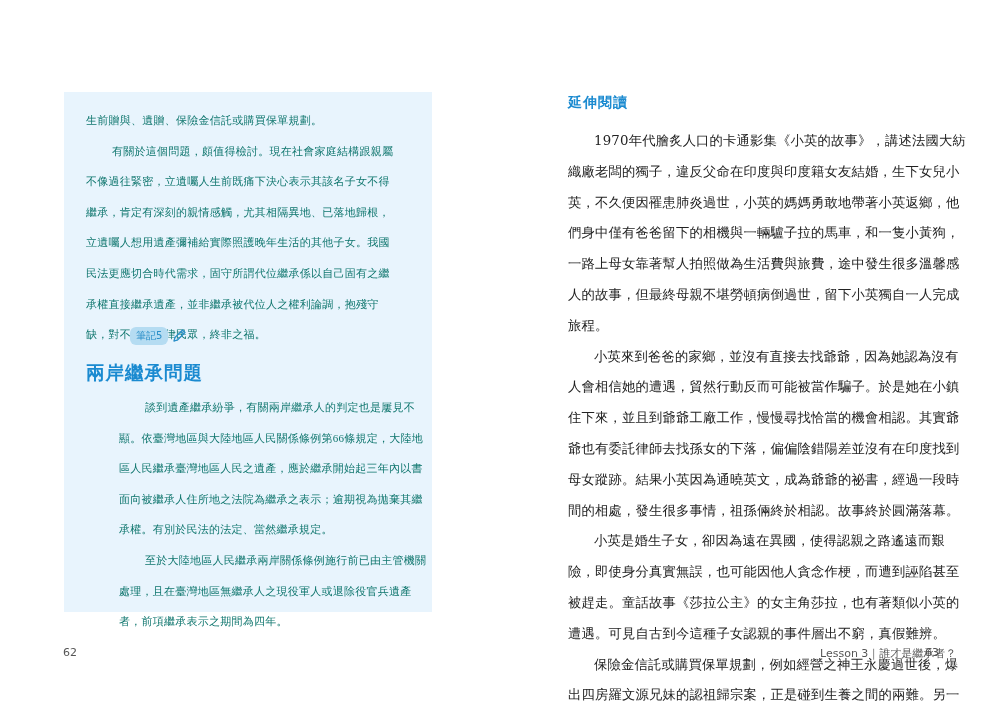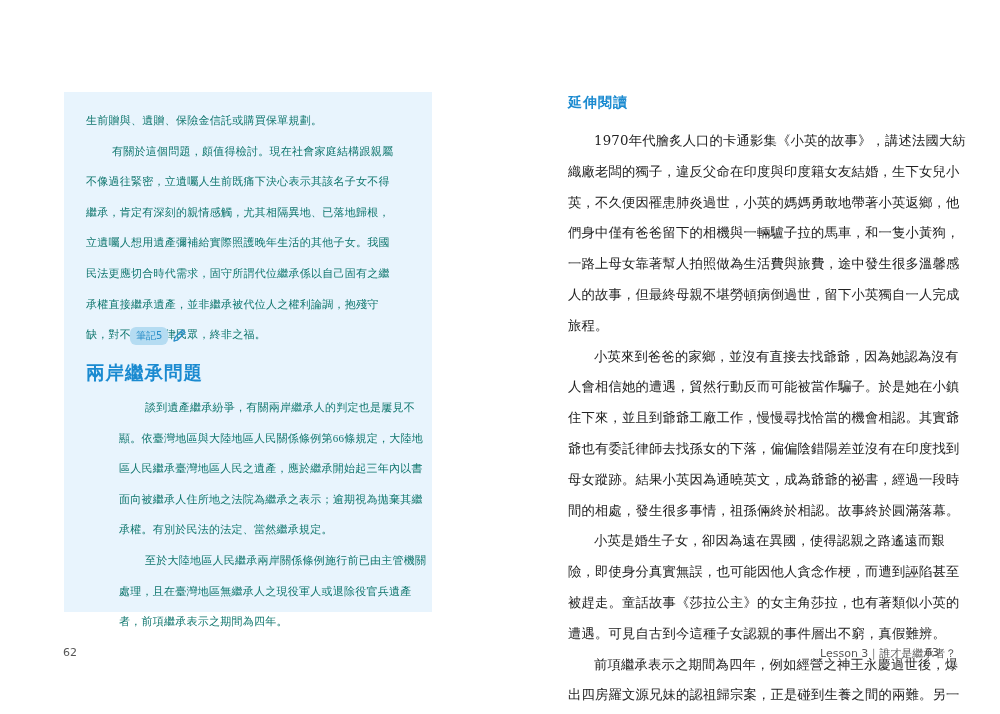--- a/index.html
+++ b/index.html
@@ -76,20 +76,20 @@
         <p class="rp indent">小英來到爸爸的家鄉，並沒有直接去找爺爺，因為她認為沒有</p>
         <p class="rp">人會相信她的遭遇，貿然行動反而可能被當作騙子。於是她在小鎮</p>
         <p class="rp">住下來，並且到爺爺工廠工作，慢慢尋找恰當的機會相認。其實爺</p>
         <p class="rp">爺也有委託律師去找孫女的下落，偏偏陰錯陽差並沒有在印度找到</p>
         <p class="rp">母女蹤跡。結果小英因為通曉英文，成為爺爺的祕書，經過一段時</p>
         <p class="rp">間的相處，發生很多事情，祖孫倆終於相認。故事終於圓滿落幕。</p>
         <p class="rp indent">小英是婚生子女，卻因為遠在異國，使得認親之路遙遠而艱</p>
         <p class="rp">險，即使身分真實無誤，也可能因他人貪念作梗，而遭到誣陷甚至</p>
         <p class="rp">被趕走。童話故事《莎拉公主》的女主角莎拉，也有著類似小英的</p>
         <p class="rp">遭遇。可見自古到今這種子女認親的事件層出不窮，真假難辨。</p>
-        <p class="rp indent">前項繼承表示之期間為四年，例如經營之神王永慶過世後，爆</p>
+        <p class="rp indent">保險金信託或購買保單規劃，例如經營之神王永慶過世後，爆</p>
         <p class="rp">出四房羅文源兄妹的認祖歸宗案，正是碰到生養之間的兩難。另一</p>
         <p class="rp">件豪門認祖歸宗新聞，是海基會前董事長辜振甫過世後，鄧香妹將</p>
       </div>
   </div>
   <div class="folio folio-right-label">Lesson 3｜誰才是繼承者？</div>
   <div class="folio folio-right-num">63</div>
 </div>
 
 </body></html>

